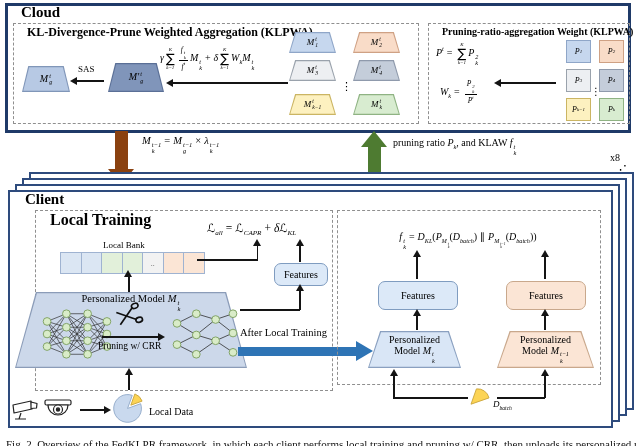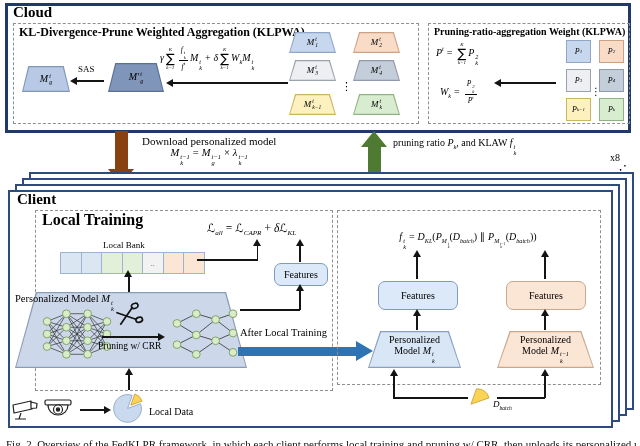--- a/index.html
+++ b/index.html
@@ -1,19 +1,19 @@
 <!DOCTYPE html>
 <html><head>
 <meta charset="utf-8">
 <style>
   html,body{margin:0;padding:0;background:#fff;}
   #screen{position:relative;width:640px;height:446px;background:#fff;overflow:hidden;
           font-family:"Liberation Serif","DejaVu Serif",serif;color:#000;}
   .abs{position:absolute;}
-  .bold{font-weight:bold;}
+  .bold{font-weight:bold;margin-left:8px;}
   .nw{white-space:nowrap;}
   .ctr{text-align:center;}
   
   .cloudbox{border:3px solid #1f3a68;background:#fff;}
   .layer{border:2px solid #2e4b7d;background:#fff;}
   .dash{border:1.5px dashed #8f8f8f;background:transparent;}
   
   .ln{position:absolute;background:#141414;}
   .hl{height:1.6px;} .vl{width:1.6px;}
   .ah{position:absolute;width:0;height:0;}
@@ -234,21 +234,20 @@
       <sub>k−1</sub>
     </div>
   <div class="sq" style="left: 599px; top: 98px; --fc: #d8ecd0; --bc: #8fb383;">
       <span>P</span>
       <sub>k</sub>
     </div>
 
   <div class="bigarrow-body" style="left:115px;top:131px;width:13px;height:38px;background:#8a4110;"></div>
   <div class="ah" style="left:108px;top:169px;border-left:13.5px solid transparent;border-right:13.5px solid transparent;border-top:16px solid #8a4110;"></div>
   <div class="abs" style="left:142px;top:135px;font-size:11px;">
-    <div>Download personalized model</div>
     <div class="f ctr nw" style="font-size:10.5px;">
       <span>M</span><span class="ss">
           <span>t−1</span>
           <span>k</span>
         </span><span class="op">=</span><span>M</span><span class="ss">
           <span>t−1</span>
           <span>g</span>
         </span><span class="op">×</span><span>λ</span><span class="ss">
           <span>t−1</span>
           <span>k</span>
@@ -318,21 +317,21 @@
   <div class="ah ah-u" style="left:295.5px;top:239px;"></div>
 
   <div class="ln hl" style="left:240px;top:309px;width:60px;"></div>
   <div class="ln vl" style="left:299px;top:288px;height:22px;"></div>
   <div class="ah ah-u" style="left:295.5px;top:284px;"></div>
 
   <div class="trap wide" style="left: 15px; top: 292px; width: 232px; height: 76px; --fc: #ccd8ea; --bc: #8b9cb8;">
     <div class="tb"></div>
       <div class="tf"></div>
   </div>
-  <div class="abs nw" style="left:15px;top:293px;width:232px;font-size:10.5px;">
+  <div class="abs nw" style="left:15px;top:293px;width:232px;text-align:center;font-size:10.5px;">
     <span>Personalized Model </span><span class="f"><span>M</span><span class="ss">
           <span>t</span>
           <span>k</span>
         </span></span>
   </div>
 
   <svg class="abs" style="left:36px;top:306px;" width="82" height="56" viewBox="0 0 82 58">
     <path stroke="#2a2a2a" stroke-width="0.7" fill="none" d="M10,16 L30,8 M10,16 L30,22 M10,16 L30,36 M10,16 L30,50 M10,29 L30,8 M10,29 L30,22 M10,29 L30,36 M10,29 L30,50 M10,42 L30,8 M10,42 L30,22 M10,42 L30,36 M10,42 L30,50 M30,8 L52,8 M30,8 L52,22 M30,8 L52,36 M30,8 L52,50 M30,22 L52,8 M30,22 L52,22 M30,22 L52,36 M30,22 L52,50 M30,36 L52,8 M30,36 L52,22 M30,36 L52,36 M30,36 L52,50 M30,50 L52,8 M30,50 L52,22 M30,50 L52,36 M30,50 L52,50 M52,8 L72,16 M52,8 L72,29 M52,8 L72,42 M52,22 L72,16 M52,22 L72,29 M52,22 L72,42 M52,36 L72,16 M52,36 L72,29 M52,36 L72,42 M52,50 L72,16 M52,50 L72,29 M52,50 L72,42"></path>
     <g fill="#d9ecc8" stroke="#7fa265" stroke-width="1">
       <circle cx="10" cy="16" r="4"></circle>

